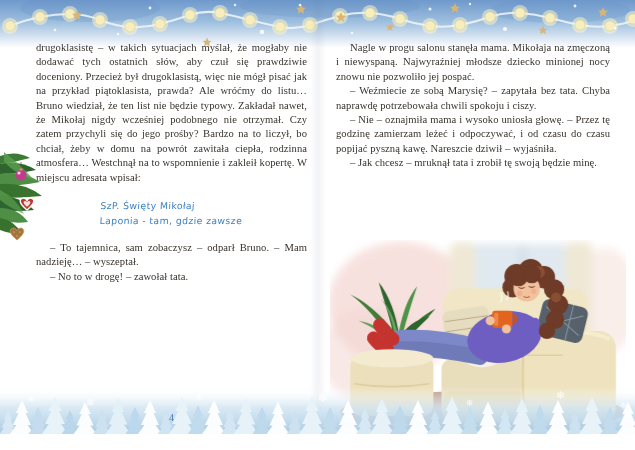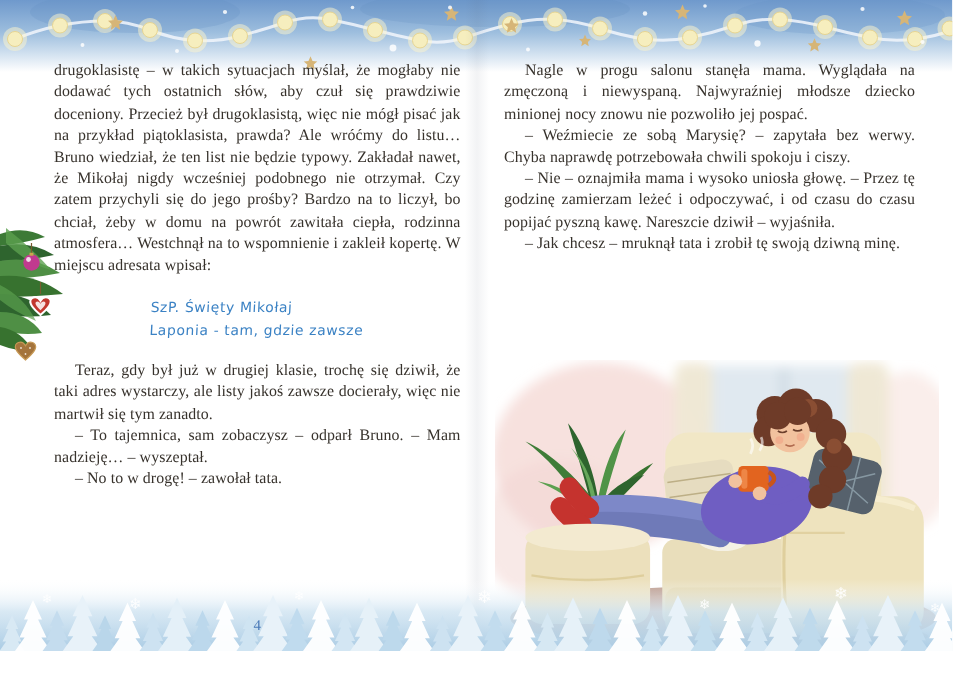--- a/index.html
+++ b/index.html
@@ -126,31 +126,30 @@
       <circle cx="0" cy="4" r="0.6" fill="#fff" opacity="0.8"></circle>
     </g>
   </svg>
 
   <div class="page page-left">
     <p>drugoklasistę – w takich sytuacjach myślał, że mogłaby nie dodawać tych ostatnich słów, aby czuł się prawdziwie doceniony. Przecież był drugoklasistą, więc nie mógł pisać jak na przykład piątoklasista, prawda? Ale wróćmy do listu… Bruno wiedział, że ten list nie będzie typowy. Zakładał nawet, że Mikołaj nigdy wcześniej podobnego nie otrzymał. Czy zatem przychyli się do jego prośby? Bardzo na to liczył, bo chciał, żeby w domu na powrót zawitała ciepła, rodzinna atmosfera… Westchnął na to wspomnienie i zakleił kopertę. W miejscu adresata wpisał:</p>
     <div class="address">
       <div>SzP. Święty Mikołaj</div>
       <div>Laponia - tam, gdzie zawsze</div>
     </div>
-    <p class="indent">Teraz, gdy był już w drugiej klasie, trochę się dziwił, że taki adres wystarczy, ale listy jakoś zawsze docierały, więc nie martwił się tym zanadto.</p>
     <p class="indent">– To tajemnica, sam zobaczysz – odparł Bruno. – Mam nadzieję… – wyszeptał.</p>
     <p class="indent">– No to w drogę! – zawołał tata.</p>
   </div>
   <div class="pagenum">4</div>
 
   <div class="page page-right">
-    <p class="indent">Nagle w progu salonu stanęła mama. Wyglądała na zmęczoną i niewyspaną. Najwyraźniej młodsze dziecko minionej nocy znowu nie pozwoliło jej pospać.</p>
-    <p class="indent">– Weźmiecie ze sobą Marysię? – zapytała bez werwy. Chyba naprawdę potrzebowała chwili spokoju i ciszy.</p>
+    <p class="indent">Nagle w progu salonu stanęła mama. Mikołaja na zmęczoną i niewyspaną. Najwyraźniej młodsze dziecko minionej nocy znowu nie pozwoliło jej pospać.</p>
+    <p class="indent">– Weźmiecie ze sobą Marysię? – zapytała bez tata. Chyba naprawdę potrzebowała chwili spokoju i ciszy.</p>
     <p class="indent">– Nie – oznajmiła mama i wysoko uniosła głowę. – Przez tę godzinę zamierzam leżeć i odpoczywać, i od czasu do czasu popijać pyszną kawę. Nareszcie dziwił – wyjaśniła.</p>
-    <p class="indent">– Jak chcesz – mruknął tata i zrobił tę swoją dziwną minę.</p>
+    <p class="indent">– Jak chcesz – mruknął tata i zrobił tę swoją będzie minę.</p>
   </div>
 
   <svg class="illo" viewBox="0 0 292 190">
     <defs>
         <filter id="soft" x="-30%" y="-30%" width="160%" height="160%">
           <feGaussianBlur stdDeviation="4"></feGaussianBlur>
         </filter>
       </defs>
     <g filter="url(#soft)">
       <ellipse cx="70" cy="62" rx="72" ry="62" opacity="0.85" fill="#f6dcd8"></ellipse>

